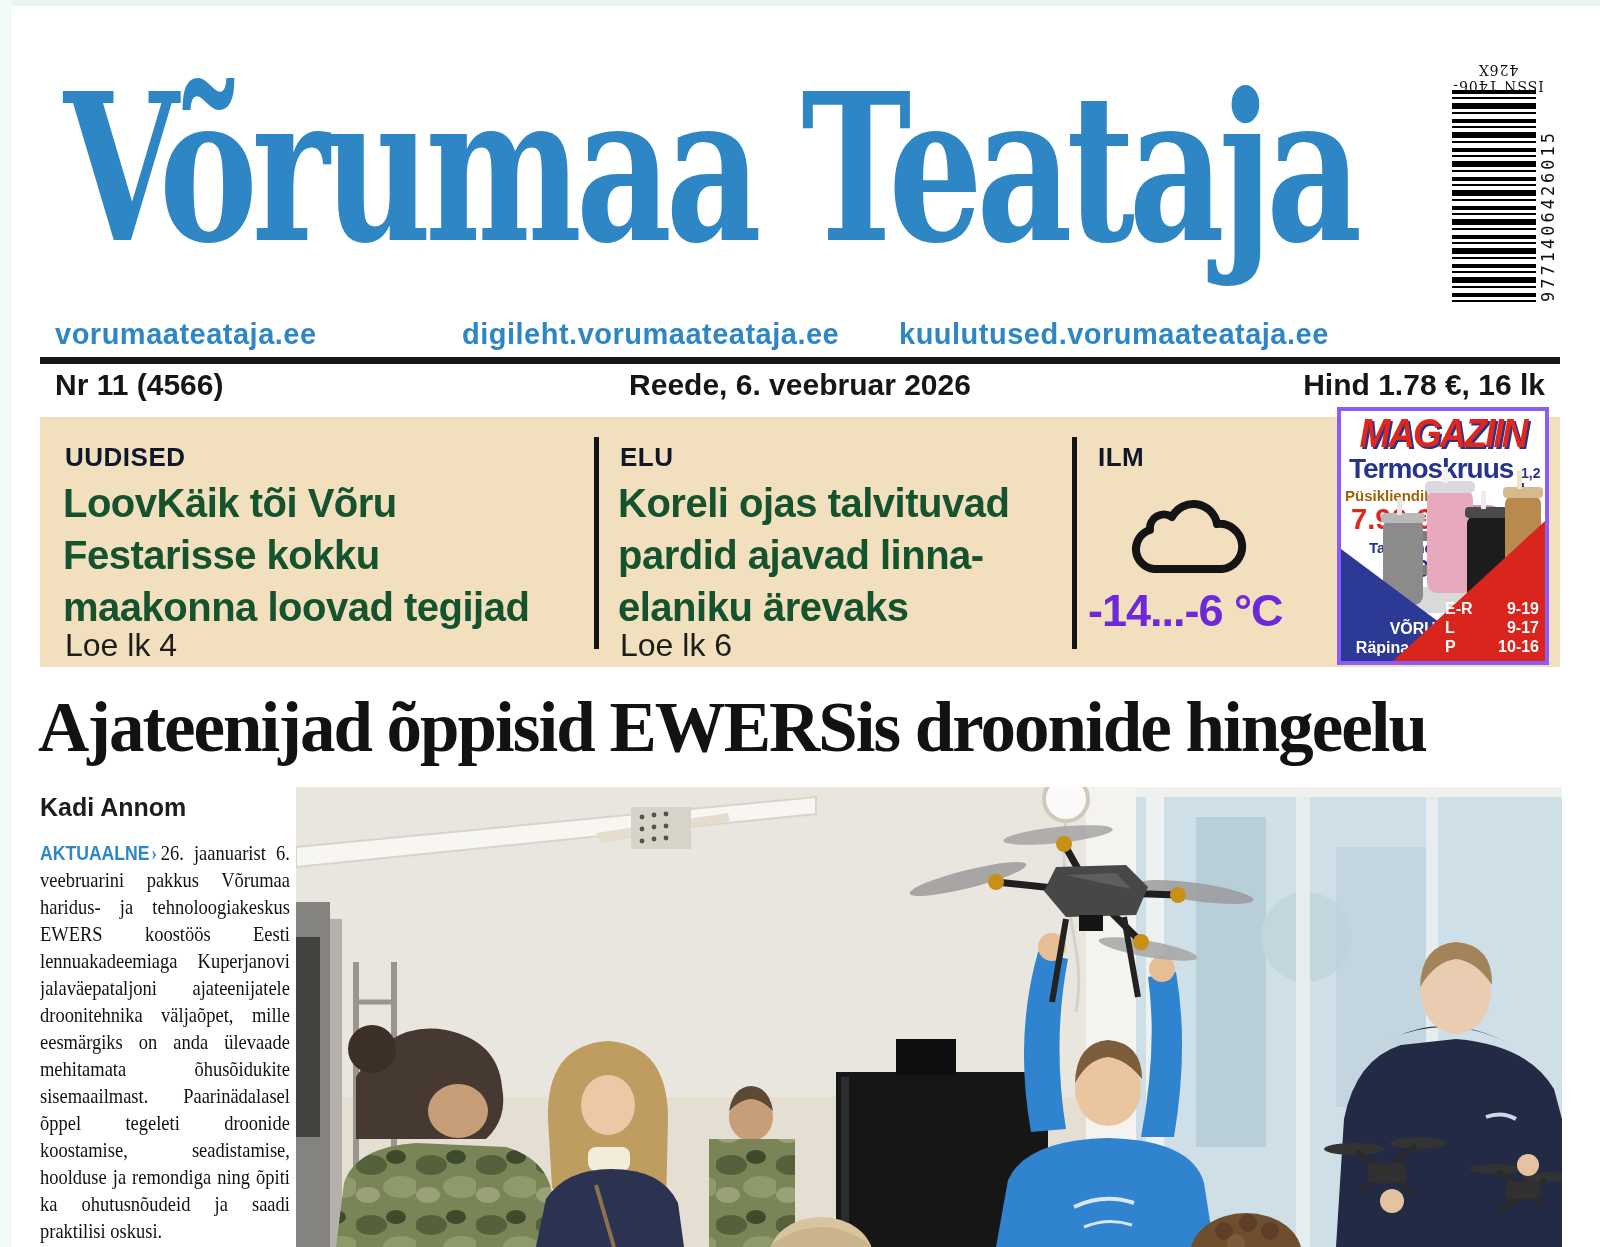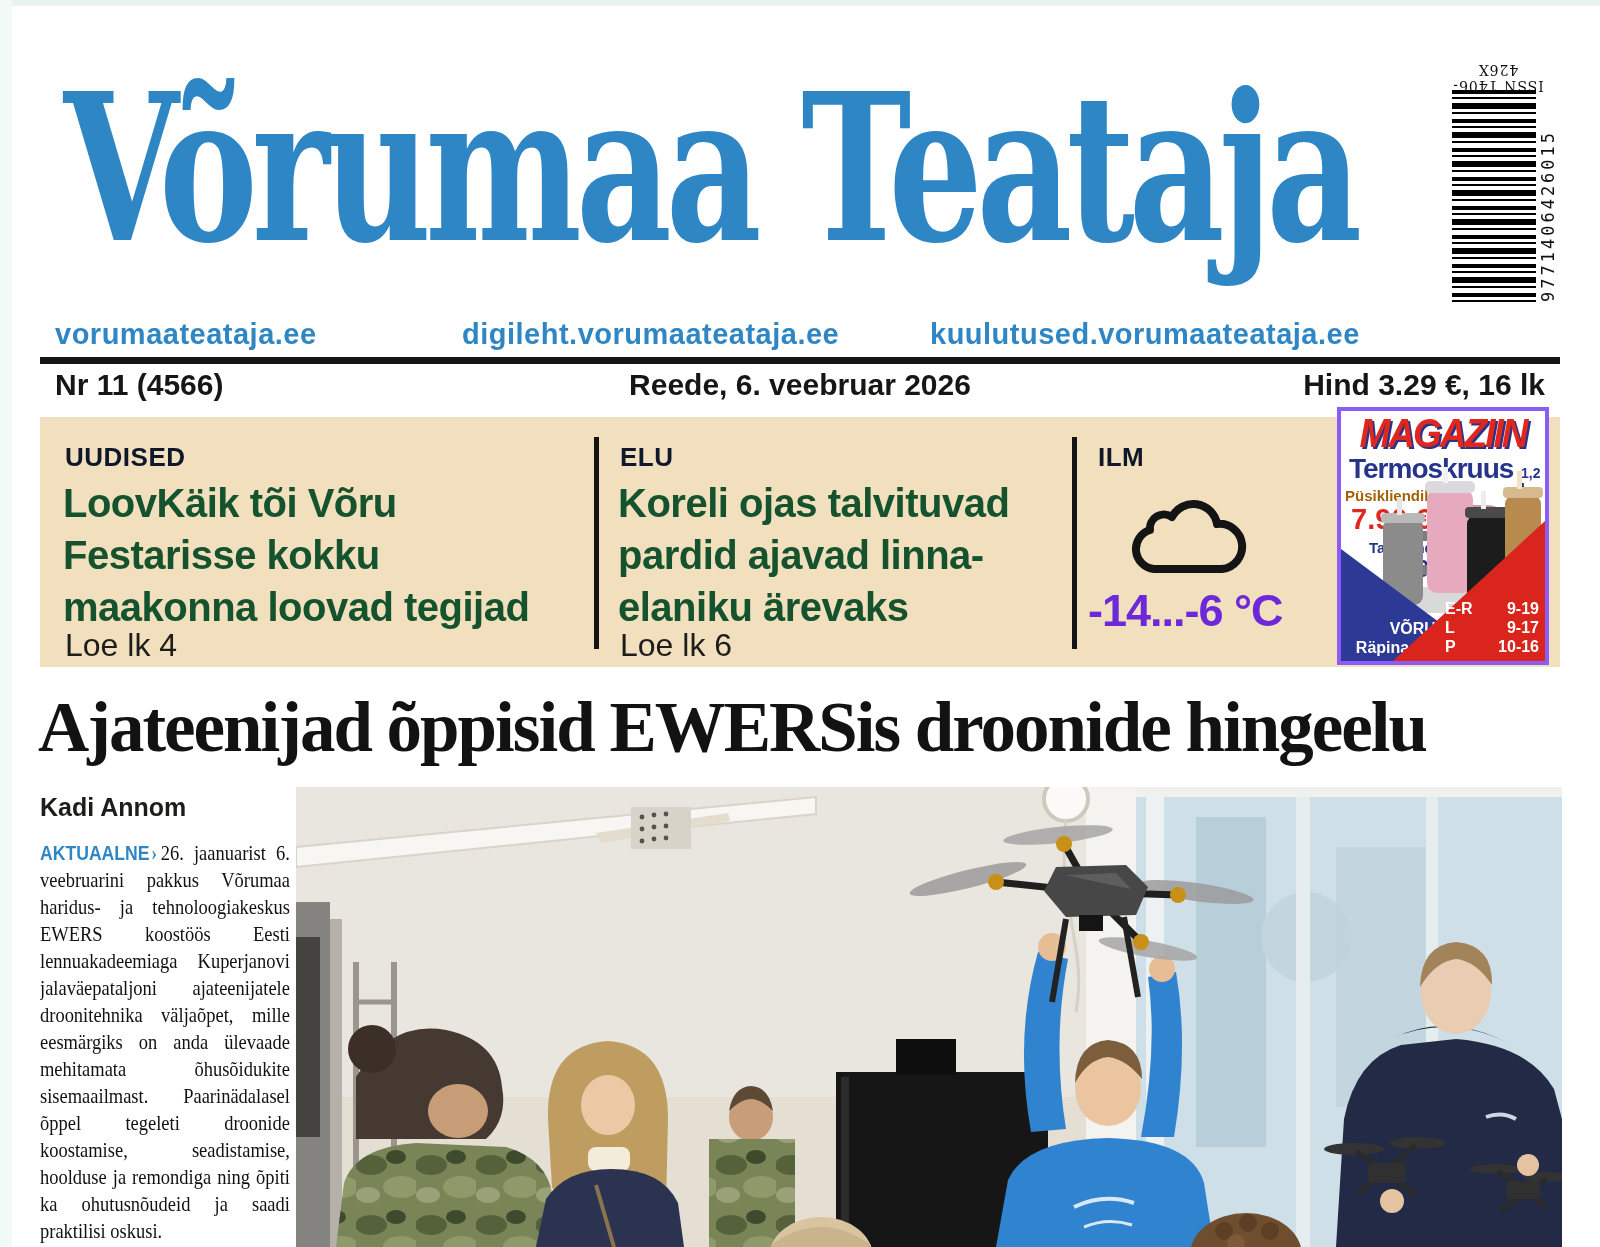--- a/index.html
+++ b/index.html
@@ -17,21 +17,21 @@
   .issn{position:absolute;top:0;left:0;width:92px;text-align:center;transform:rotate(180deg);
     font-family:"DejaVu Serif",serif;font-size:14px;letter-spacing:1px;color:#111;}
   .bars{position:absolute;left:0;top:28px;width:84px;height:212px;
     background:repeating-linear-gradient(to bottom,#000 0 4px,#fff 4px 7px,#000 7px 9px,#fff 9px 13px,#000 13px 19px,#fff 19px 22px,#000 22px 24px,#fff 24px 29px);}
   .barcode-digits{position:absolute;left:86px;top:28px;height:212px;
     writing-mode:vertical-rl;transform:rotate(180deg);
     font-family:"DejaVu Sans Mono",monospace;font-size:17px;letter-spacing:3px;color:#111;}
 
   
   .urls span{position:absolute;top:318px;font-size:29px;font-weight:bold;color:#2f86c5;letter-spacing:0.5px;}
-  .url-1{left:55px;} .url-2{left:430px;margin-left:32px;} .url-3{left:930px;}
+  .url-1{left:55px;} .url-2{left:430px;margin-left:32px;} .url-3{left:899px;}
 
   .rule{position:absolute;left:40px;top:357px;width:1520px;height:7px;background:#161616;}
 
   
   .issue-row span{position:absolute;top:368px;font-size:30px;font-weight:bold;color:#161614;}
   .issue-number{left:55px;}
   .issue-date{left:0;width:1600px;text-align:center;}
   .issue-price{right:55px;text-align:right;}
 
   
@@ -107,21 +107,21 @@
       <span class="url-2">digileht.vorumaateataja.ee</span>
       <span class="url-3">kuulutused.vorumaateataja.ee</span>
     </nav>
   </header>
 
   <div class="rule"></div>
 
   <div class="issue-row">
     <span class="issue-number">Nr 11 (4566)</span>
     <span class="issue-date">Reede, 6. veebruar 2026</span>
-    <span class="issue-price">Hind 3.29 €,  16 lk</span>
+    <span class="issue-price">Hind 1.78 €,  16 lk</span>
   </div>
 
   <section class="band">
     <div class="teaser-1">
       <div class="t-section">UUDISED</div>
       <h2 class="t-title">LoovKäik tõi Võru
 Festarisse kokku
 maakonna loovad tegijad</h2>
       <div class="t-link">Loe lk 4</div>
     </div>

